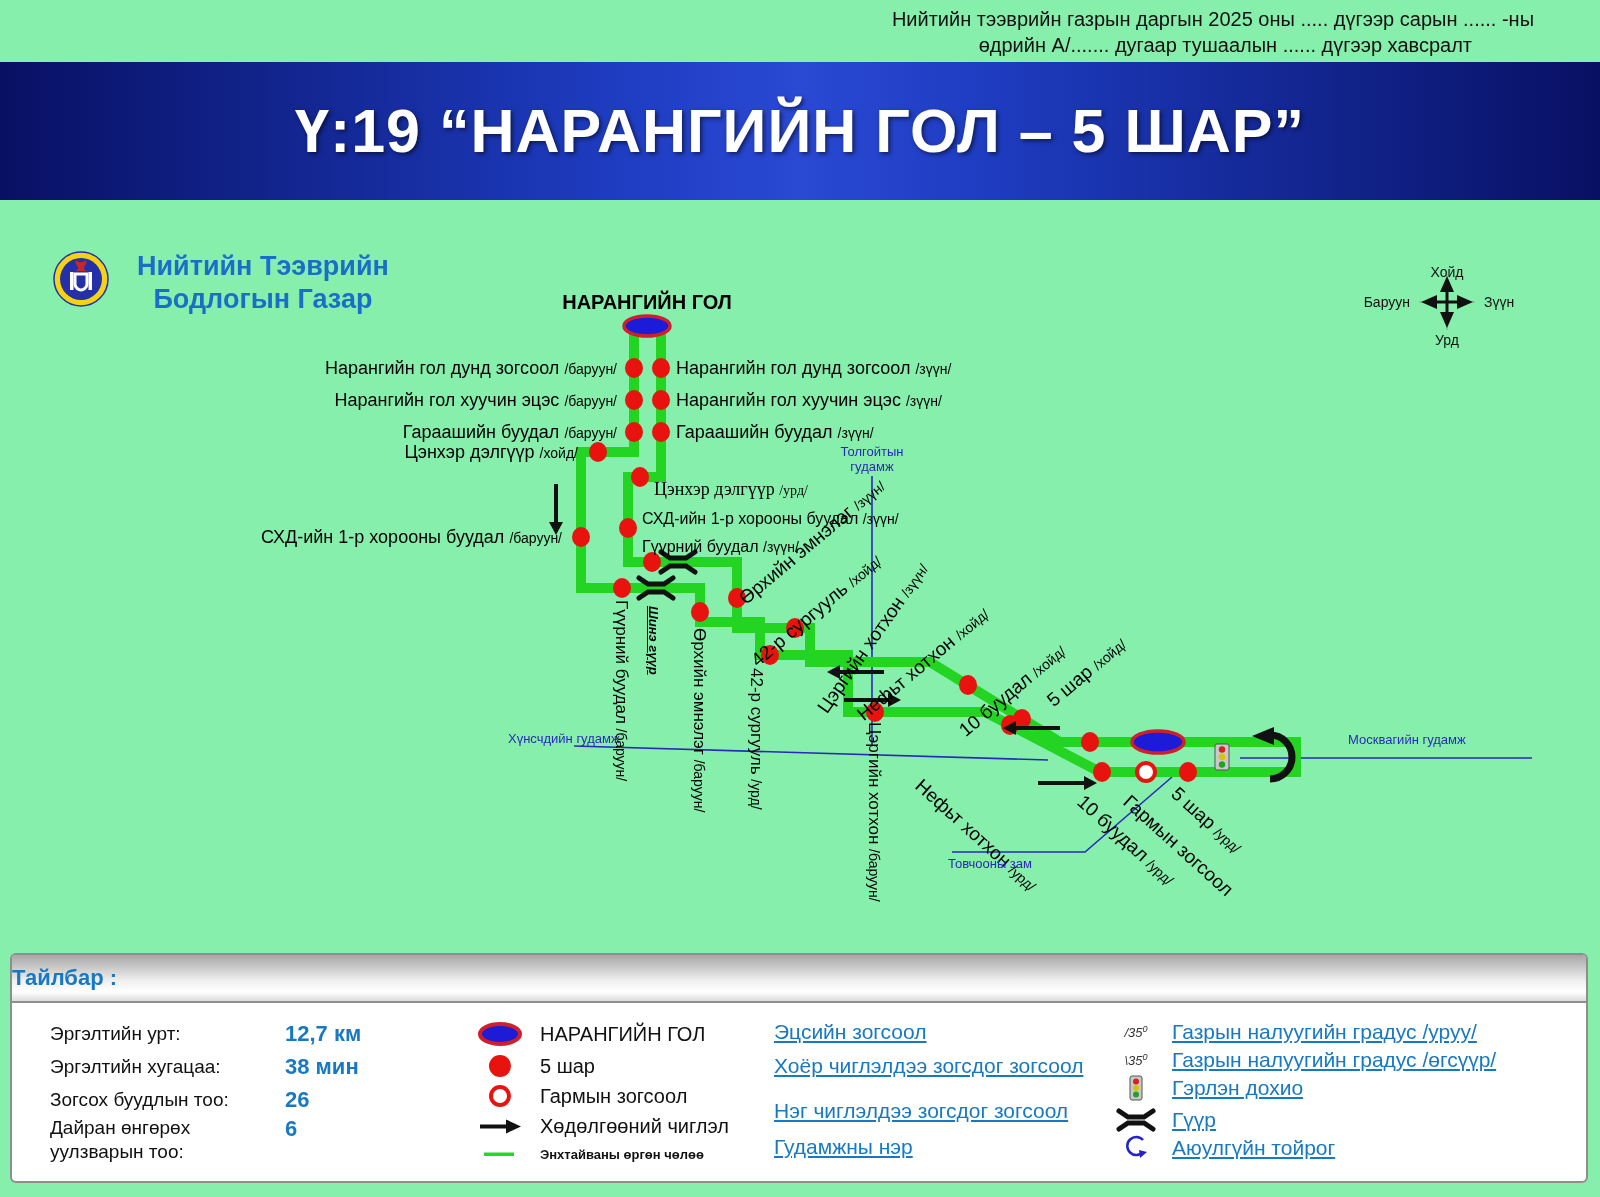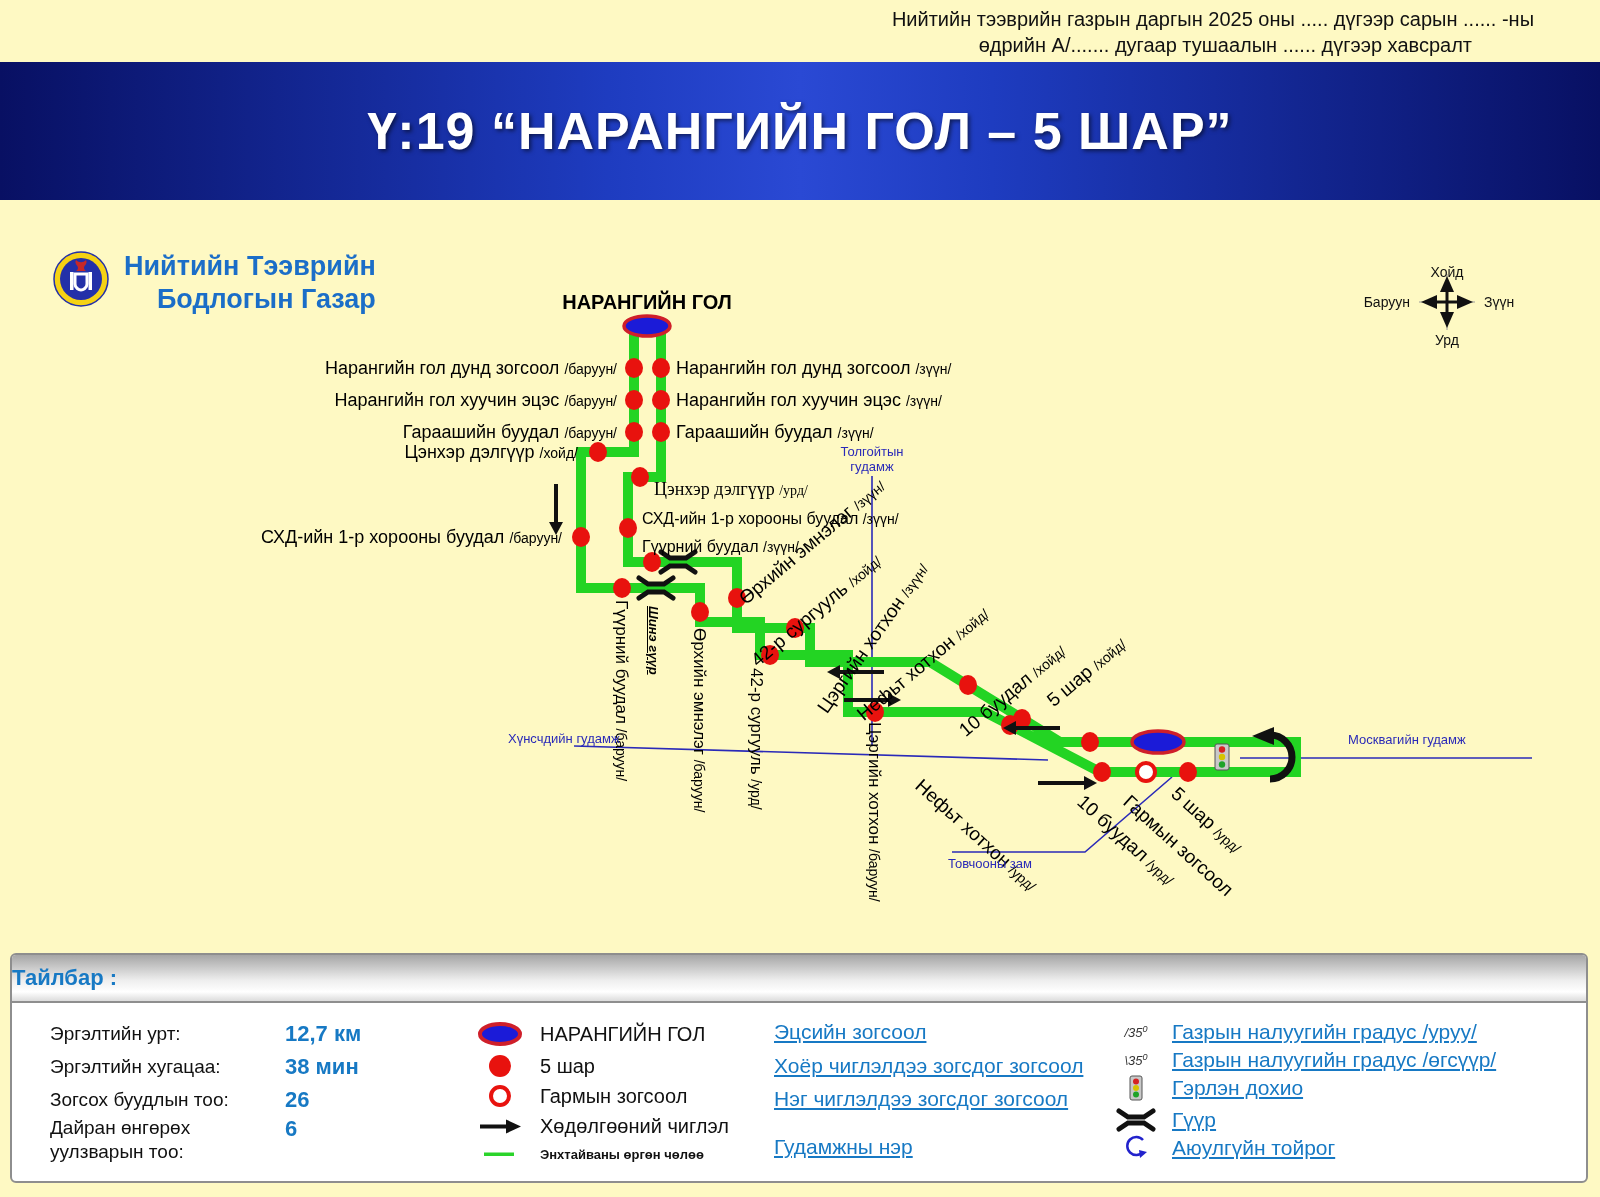--- a/index.html
+++ b/index.html
@@ -1,31 +1,31 @@
 <!DOCTYPE html>
 <html><head>
 <meta charset="utf-8">
 <style>
   html,body{margin:0;padding:0;}
   body{width:1600px;height:1197px;background:#fff;font-family:"Liberation Sans",sans-serif;overflow:hidden;}
-  .page{position:relative;width:1600px;height:1197px;background:#fef9c3;}
+  .page{position:relative;width:1600px;height:1197px;background:#86efac;}
 
   
   .order-note{position:absolute;top:6px;right:66px;text-align:right;font-size:20px;color:#111;line-height:26px;}
   .order-note .note2{margin-right:62px;}
 
   
   .banner{position:absolute;left:0;top:62px;width:1600px;height:138px;
     background:linear-gradient(90deg,#081063 0%,#1e3cc0 38%,#2a49d4 50%,#1e3cc0 62%,#081063 100%);
     display:flex;align-items:center;justify-content:center;}
-  .banner h1{margin:1px;color:#fff;font-size:52px;font-weight:bold;letter-spacing:1px;text-shadow:2px 2px 4px rgba(0,0,0,.55);}
+  .banner h1{margin:1px;color:#fff;font-size:61px;font-weight:bold;letter-spacing:1px;text-shadow:2px 2px 4px rgba(0,0,0,.55);}
 
   
   .org{position:absolute;left:52px;top:250px;display:flex;align-items:flex-start;}
-  .org-name{margin-left:14px;color:#1b6ec8;font-weight:bold;font-size:27px;line-height:33px;text-align:right;}
+  .org-name{margin-left:27px;color:#1b6ec8;font-weight:bold;font-size:27px;line-height:33px;text-align:center;}
 
   
   .compass-label{position:absolute;font-size:14px;color:#111;white-space:nowrap;}
 
   
   #map-svg{position:absolute;left:0;top:0;width:1600px;height:1197px;}
   #map-labels{position:absolute;left:0;top:0;width:1600px;height:1197px;pointer-events:none;}
   .ml{position:absolute;font-size:18px;color:#000;white-space:nowrap;}
   .ml .sfx{font-size:14px;}
   .ml.r{transform:translate(-100%,-50%);}
@@ -252,21 +252,21 @@
         </span>
         <span class="sym2-text small" style="margin-left:14px;">Энхтайваны өргөн чөлөө</span>
       </div>
 
       <div class="lrow" style="left:762px;top:29px;">
         <span class="blue-item">Эцсийн зогсоол</span>
       </div>
       <div class="lrow" style="left:762px;top:63px;">
         <span class="blue-item">Хоёр чиглэлдээ зогсдог зогсоол</span>
       </div>
-      <div class="lrow" style="left:762px;top:96px;">
+      <div class="lrow" style="left:762px;top:108px;">
         <span class="blue-item">Нэг чиглэлдээ зогсдог зогсоол</span>
       </div>
       <div class="lrow" style="left:762px;top:144px;">
         <span class="blue-item">Гудамжны нэр</span>
       </div>
 
       <div class="lrow" style="left:1100px;top:29px;">
         <span class="sym" style="width:48px;">
           <span class="slope-ic"><span>/35</span><sup>0</sup></span>
         </span>

